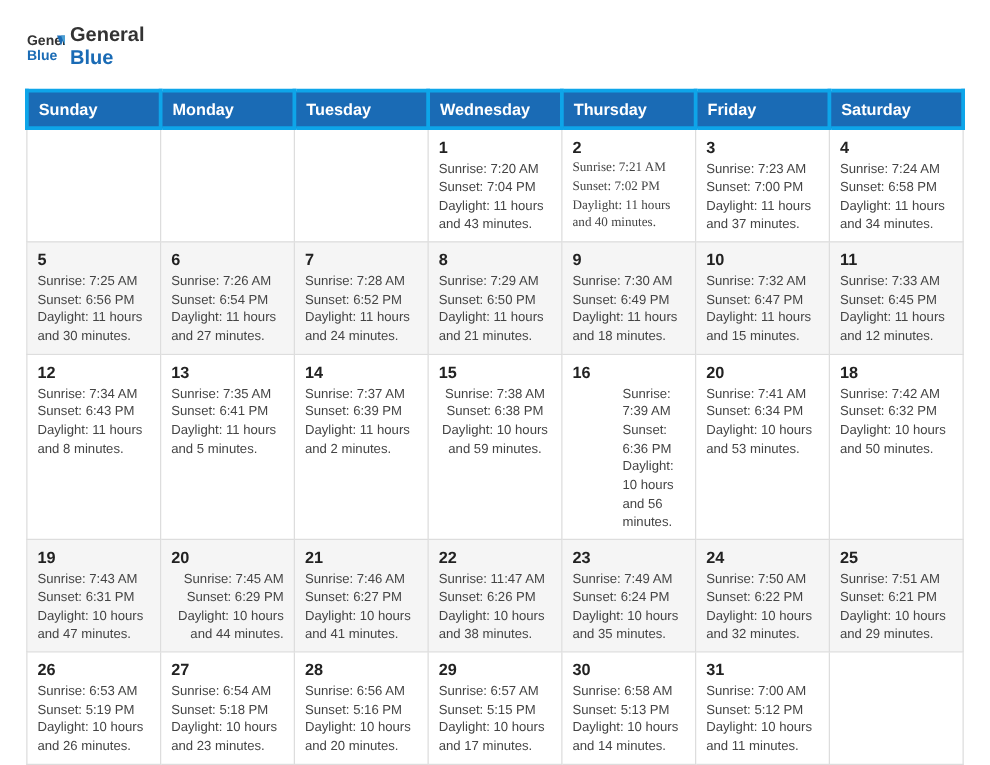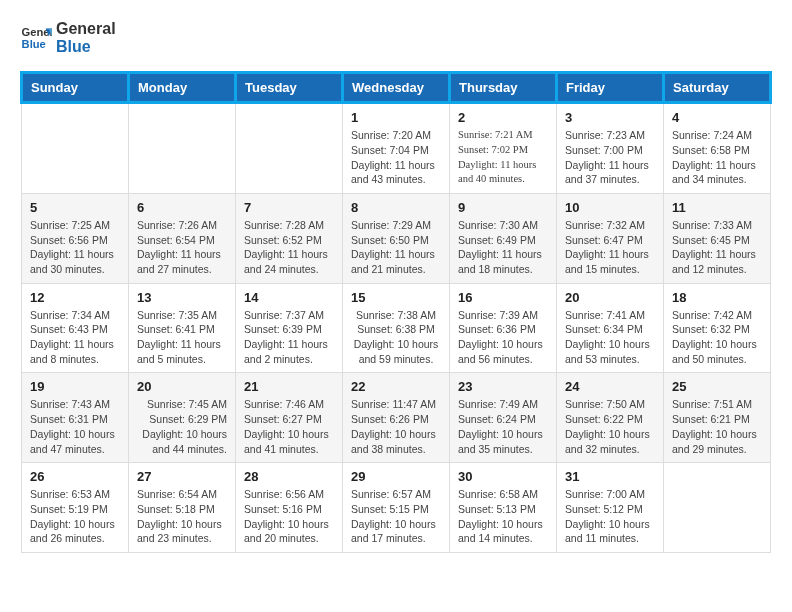--- a/index.html
+++ b/index.html
@@ -221,21 +221,21 @@
         </td>
         <td>
           <div class="day-number">15</div>
           <div class="day-info" style="white-space: pre-line; text-align: center;">Sunrise: 7:38 AM
 Sunset: 6:38 PM
 Daylight: 10 hours
 and 59 minutes.</div>
         </td>
         <td>
           <div class="day-number">16</div>
-          <div class="day-info" style="white-space: pre-line;">Sunrise: 7:39 AM
+          <div class="day-info" style="white-space: pre-line; margin-left: 40px;">Sunrise: 7:39 AM
 Sunset: 6:36 PM
 Daylight: 10 hours
 and 56 minutes.</div>
         </td>
         <td>
           <div class="day-number">20</div>
           <div class="day-info" style="white-space: pre-line;">Sunrise: 7:41 AM
 Sunset: 6:34 PM
 Daylight: 10 hours
 and 53 minutes.</div>

